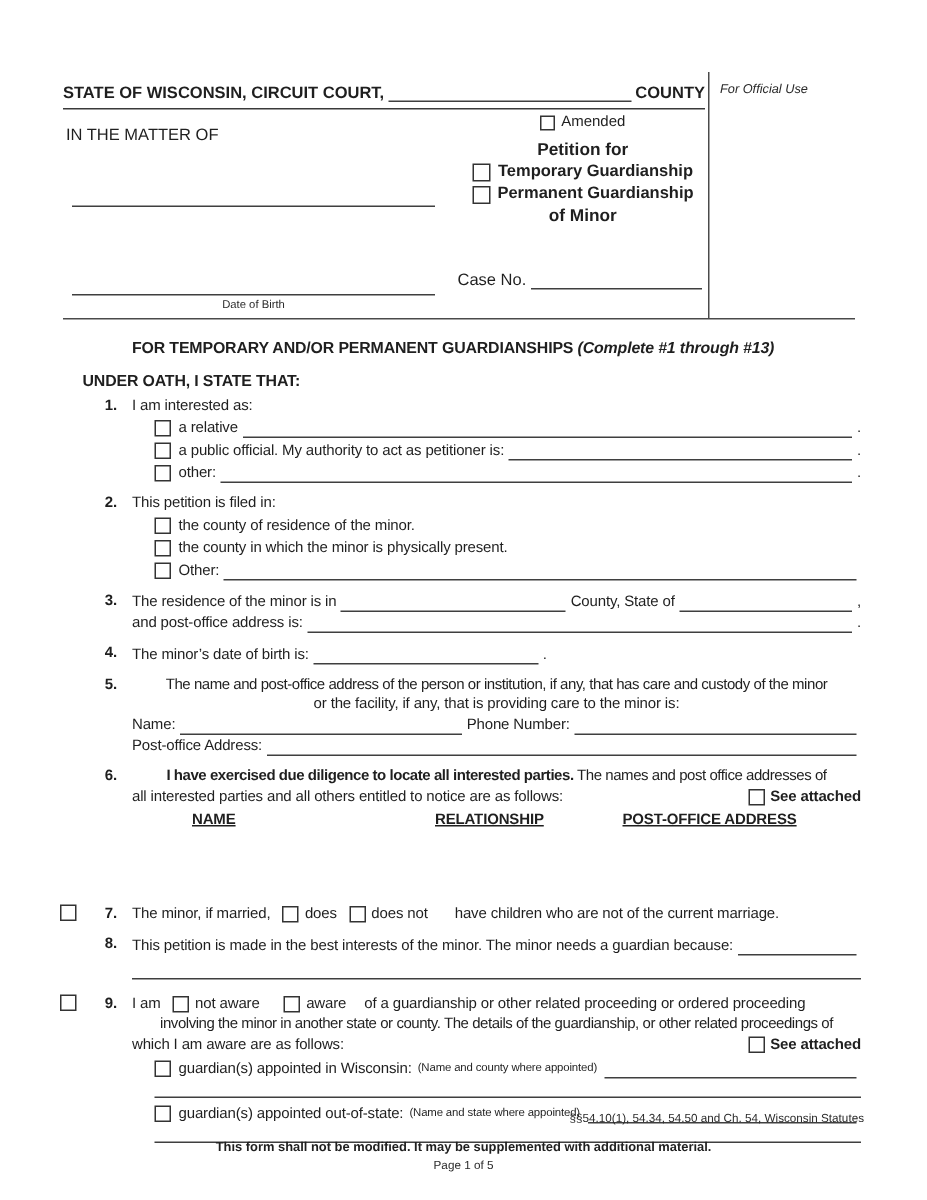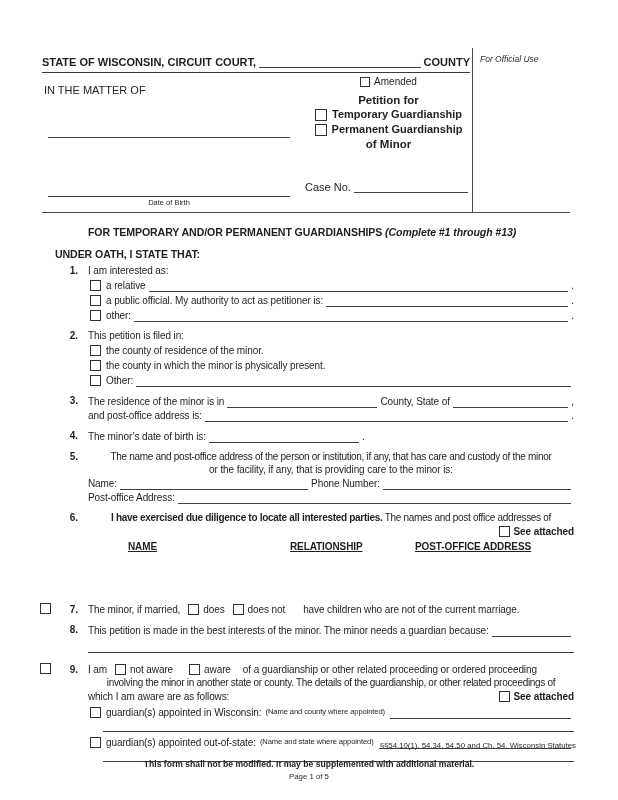--- a/index.html
+++ b/index.html
@@ -24,21 +24,21 @@
   
   .bodytext{position:absolute;left:40px;top:226px;width:534px;font-size:10px;line-height:13px;letter-spacing:-0.1px;}
   .sec-head{font-size:10.6px;margin-bottom:9px;white-space:nowrap;padding-left:48px;}
   .b{font-weight:bold;}
   .bi{font-weight:bold;font-style:italic;}
   .oath{font-weight:bold;font-size:10.6px;margin-left:15px;margin-bottom:3px;}
   .item{display:flex;margin-bottom:7px;}
   .num{width:38px;min-width:38px;font-weight:bold;display:flex;justify-content:flex-end;align-items:flex-start;}
   .num.withbox{justify-content:space-between;}
   .itext{margin-left:10px;flex:1;min-width:0;}
-  .opt{display:flex;align-items:flex-end;margin-top:2px;margin-left:2px;}
+  .opt{display:flex;align-items:flex-end;margin-top:2px;margin-left:15px;}
   .row{display:flex;align-items:flex-end;margin-top:1px;}
   .cb{width:9px;height:9px;border:1px solid #333;background:#fff;flex:none;display:inline-block;}
   .cb8{width:8px;height:8px;margin-right:4px;}
   .cb10{width:10px;height:10px;margin-right:5px;}
   .opt .cb{margin-right:5px;margin-bottom:1px;}
   .fill{flex:1;border-bottom:1px solid #3f3f3f;height:11px;margin:0 3px;min-width:20px;}
   .fill.f13{flex:1.3;}
   .nowrap{white-space:nowrap;text-align:center;}
   .tight{letter-spacing:-0.3px;}
   .cols{display:flex;font-weight:bold;margin-top:2px;padding-left:40px;}
@@ -206,20 +206,21 @@
     </div>
 
     <div class="item" style="margin-bottom:0;">
       <span class="num">6.</span>
       <div class="itext">
         <div class="nowrap tight">
           <span class="b">I have exercised due diligence to locate all interested parties.</span>
           <span>The names and post office addresses of</span>
         </div>
         <div class="row">
+          <span class="nowrap">all interested parties and all others entitled to notice are as follows:</span>
           <span class="seeatt">
             <span class="cb"></span>
             <span>See attached</span>
           </span>
         </div>
         <div class="cols">
           <span class="c1 u">NAME</span>
           <span class="c2 u">RELATIONSHIP</span>
           <span class="u">POST-OFFICE ADDRESS</span>
         </div>

